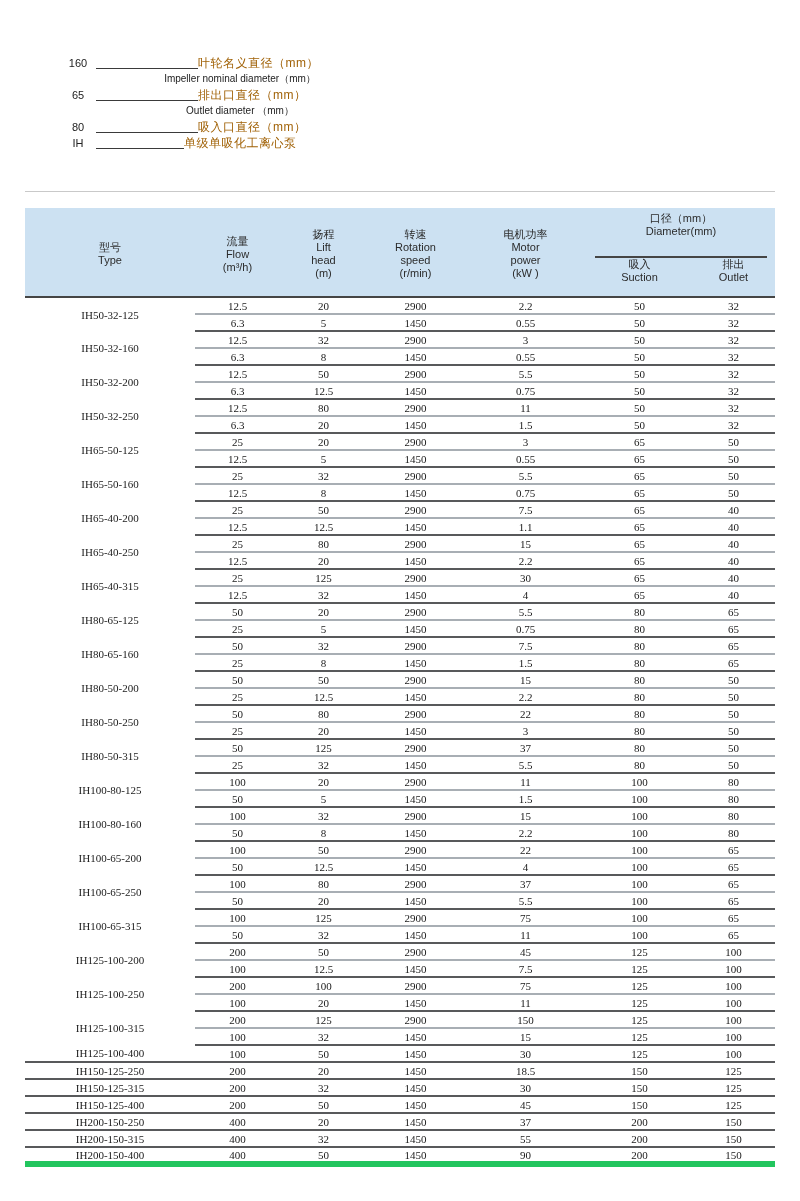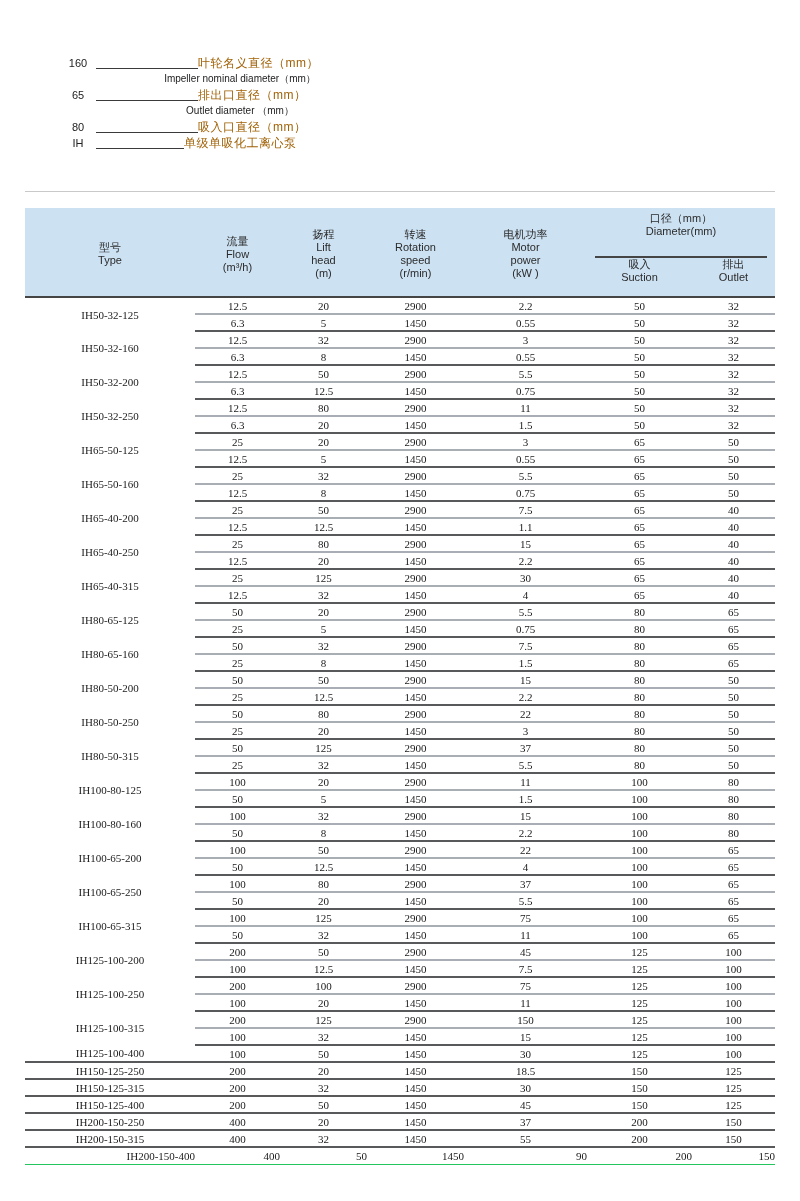--- a/index.html
+++ b/index.html
@@ -54,21 +54,21 @@
     height:17px; font-size:11px;
     font-family:"Liberation Serif", serif;
     color:#1a1a1a;
   }
   td.type { font-size:11px; }
   
   tbody.group > tr.grp-last > td { border-bottom:2px solid #58595b; }
   
   tbody.group > tr.grp-first > td.mid { border-bottom:2px solid #a8aeb4; }
   
-  tbody.group:last-of-type > tr.grp-last > td { border-bottom:1px solid #22c55e;text-align:right; }
+  tbody.group:last-of-type > tr.grp-last > td { border-bottom:6px solid #22c55e; }
 </style>
 </head>
 <body>
 
 <div class="top-diagram">
 
   <div class="dg-row">
     <span class="dg-num">160</span>
     <span class="dg-line"></span>
     <span class="dg-cn">叶轮名义直径（mm）</span>

